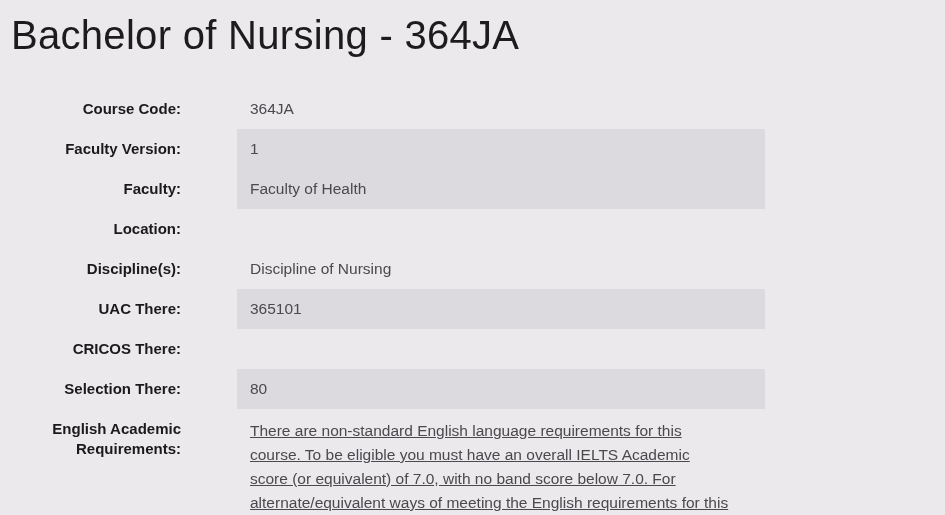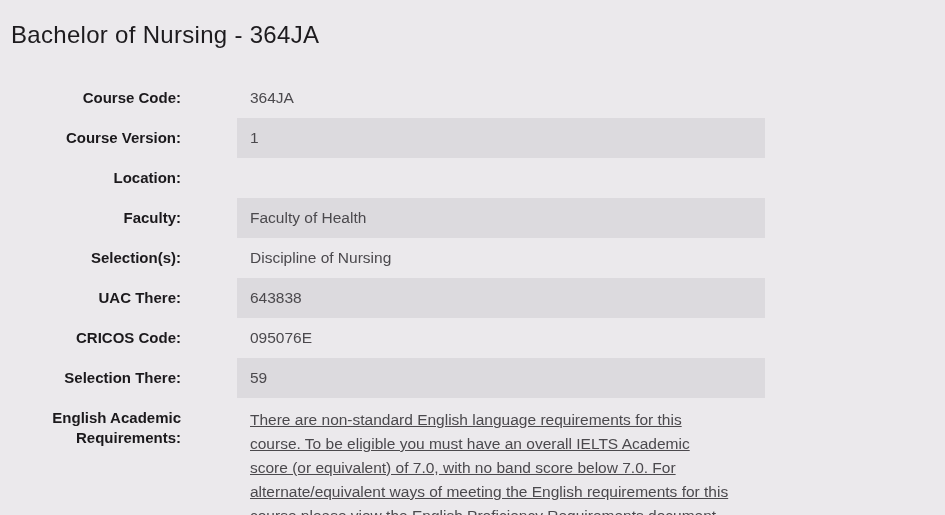--- a/index.html
+++ b/index.html
@@ -7,23 +7,23 @@
     padding: 0;
   }
   body {
     width: 945px;
     height: 515px;
     overflow: hidden;
     background: var(--bg, #ebe9ec);
     font-family: "Liberation Sans", "DejaVu Sans", sans-serif;
   }
   .title {
-    margin: 0 0 20px 0;
+    margin: 0 0 31px 0;
     padding: 12px 0 0 11px;
-    font-size: 24px;
+    font-size: 40px;
     font-weight: 400;
     letter-spacing: 0.3px;
     line-height: 46px;
     color: var(--title-color, #1d1b1e);
   }
   .fields {
     width: 765px;
   }
   .row {
     display: flex;
@@ -60,52 +60,51 @@
 
 <div class="page">
   <h1 class="title">Bachelor of Nursing - 364JA</h1>
   <div class="fields" id="fields">
   <div class="row">
     <div class="label">Course Code:</div>
     <div class="value">364JA</div>
   </div>
 
   <div class="row banded">
-    <div class="label">Course Version:</div>
+    <div class="label">Faculty Version:</div>
     <div class="value">1</div>
-  </div>
-
-  <div class="row">
-    <div class="label">Location:</div>
-    <div class="value"></div>
   </div>
 
   <div class="row banded">
     <div class="label">Faculty:</div>
     <div class="value">Faculty of Health</div>
   </div>
 
   <div class="row">
-    <div class="label">Selection(s):</div>
+    <div class="label">Location:</div>
+    <div class="value"></div>
+  </div>
+
+  <div class="row">
+    <div class="label">Discipline(s):</div>
     <div class="value">Discipline of Nursing</div>
   </div>
 
   <div class="row banded">
     <div class="label">UAC There:</div>
-    <div class="value">643838</div>
+    <div class="value">365101</div>
   </div>
 
   <div class="row">
-    <div class="label">CRICOS Code:</div>
-    <div class="value">095076E</div>
+    <div class="label">CRICOS There:</div>
   </div>
 
   <div class="row banded">
     <div class="label">Selection There:</div>
-    <div class="value">59</div>
+    <div class="value">80</div>
   </div>
 
   <div class="row multiline">
     <div class="label">English Academic Requirements:</div>
     <div class="value">There are non-standard English language requirements for this course. To be eligible you must have an overall IELTS Academic score (or equivalent) of 7.0, with no band score below 7.0. For alternate/equivalent ways of meeting the English requirements for this course please view the English Proficiency Requirements document on the university website.</div>
   </div>
 </div>
 </div>
 
 </body></html>

